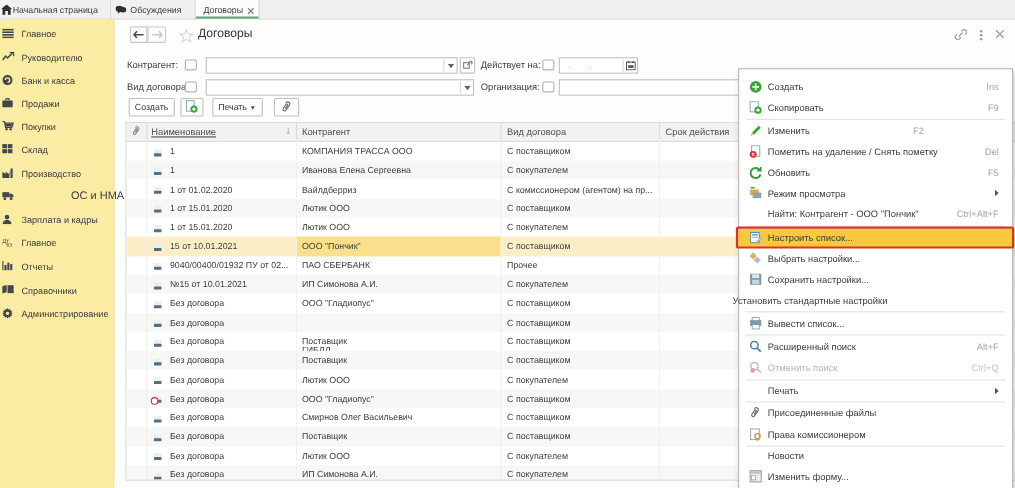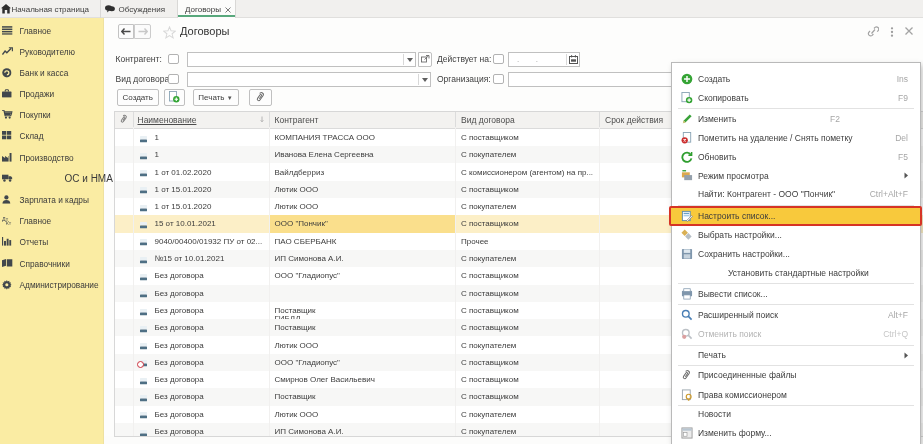--- a/index.html
+++ b/index.html
@@ -440,21 +440,21 @@
       </svg>
     </div>
 <div class="lbl" style="left:698px;top:249.1px;color:#3c3c3c;">Сохранить настройки...</div>
 <div class="abs" style="left:681px;top:248.1px;">
       <svg width="12" height="12" viewBox="0 0 13 13">
         <rect x="1" y="1" width="11" height="11" rx="1" fill="#7f96ac"></rect>
         <rect x="3" y="1.5" width="7" height="3.8" fill="#dfe8ef"></rect>
         <rect x="3" y="6.8" width="7" height="4.6" fill="#c8d4de"></rect>
       </svg>
     </div>
-<div class="lbl" style="left:728px;top:268.0px;color:#3c3c3c;">Установить стандартные настройки</div>
+<div class="lbl" style="left:666px;top:268.0px;color:#3c3c3c;">Установить стандартные настройки</div>
 <div class="lbl" style="left:698px;top:288.5px;color:#3c3c3c;">Вывести список...</div>
 <div class="abs" style="left:681px;top:287.5px;">
       <svg width="12" height="12" viewBox="0 0 13 13">
         <rect x="1" y="3" width="11" height="6" rx="1" fill="#7f96ac"></rect>
         <rect x="3" y="0.8" width="7" height="3" fill="#fff" stroke="#7f96ac" stroke-width="0.8"></rect>
         <rect x="3" y="7.5" width="7" height="4.5" fill="#fff" stroke="#7f96ac" stroke-width="0.8"></rect>
       </svg>
     </div>
 <div class="lbl" style="left:698px;top:309.5px;color:#3c3c3c;">Расширенный поиск</div>
 <div class="abs" style="left:681px;top:308.5px;">

